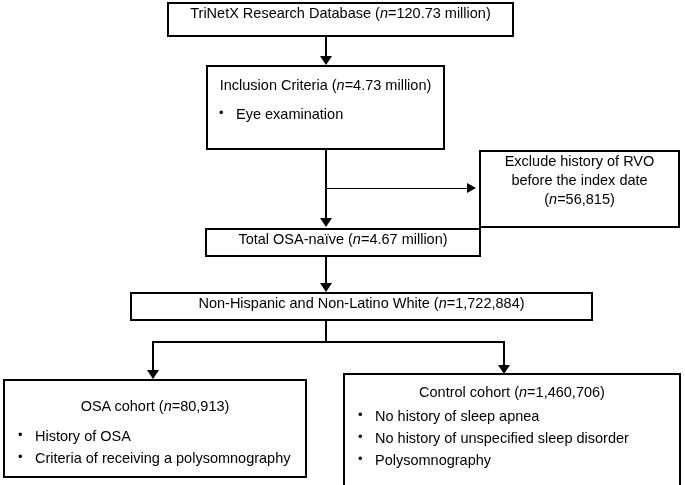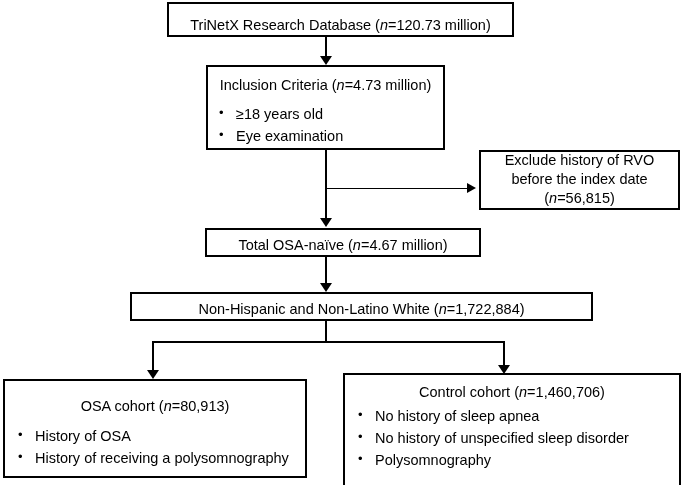--- a/index.html
+++ b/index.html
@@ -16,21 +16,21 @@
     color: #000000;
     overflow: hidden;
   }
   .box {
     position: absolute;
     box-sizing: border-box;
     border: 2.5px solid #000000;
     background: #ffffff;
     display: flex;
     flex-direction: column;
-    justify-content: flex-end;
+    justify-content: flex-start;
   }
   .box-title {
     text-align: center;
     font-size: 14.5px;
     line-height: 1.32;
     white-space: nowrap;
   }
   .box-title.multi { white-space: normal; }
   .bullets {
     list-style: none;
@@ -90,32 +90,31 @@
   <div class="box" style="left:167px; top:2px; width:347px; height:35px;">
     <div class="box-title"><span>TriNetX Research Database (</span><span class="it">n</span><span>=120.73 million)</span></div>
   </div>
 
   <div class="vline" style="left:325px; top:37px; height:20px;"></div>
   <div class="arrow-down" style="left:320px; top:56px;"></div>
 
   <div class="box" style="left:206px; top:65px; width:239px; height:85px; justify-content:flex-start; padding-top:9px;">
     <div class="box-title"><span>Inclusion Criteria (</span><span class="it">n</span><span>=4.73 million)</span></div>
     <ul class="bullets" style="margin-top:9px; padding-left:6px;">
-      <li>≥18 years old</li>
       <li>Eye examination</li>
     </ul>
   </div>
 
   <div class="vline" style="left:325px; top:150px; height:68px;"></div>
   <div class="arrow-down" style="left:320px; top:218px;"></div>
 
   <div class="hline thin" style="left:326px; top:188px; width:142px;"></div>
   <div class="arrow-right" style="left:467px; top:183px;"></div>
 
-  <div class="box" style="left:479px; top:150px; width:201px; height:60px;">
+  <div class="box" style="left:479px; top:150px; width:201px; height:78px;">
     <div class="box-title multi">
       <span>Exclude history of RVO</span><br>
       <span>before the index date</span><br>
       <span>(</span><span class="it">n</span><span>=56,815)</span>
     </div>
   </div>
 
   <div class="box" style="left:205px; top:228px; width:276px; height:29px;">
     <div class="box-title"><span>Total OSA-naïve (</span><span class="it">n</span><span>=4.67 million)</span></div>
   </div>
@@ -131,21 +130,21 @@
   <div class="hline" style="left:152px; top:341px; width:353px;"></div>
   <div class="vline" style="left:152px; top:341px; height:30px;"></div>
   <div class="arrow-down" style="left:147px; top:370px;"></div>
   <div class="vline" style="left:503px; top:341px; height:25px;"></div>
   <div class="arrow-down" style="left:498px; top:365px;"></div>
 
   <div class="box" style="left:3px; top:379px; width:304px; height:99px; justify-content:center; padding-top:9px;">
     <div class="box-title"><span>OSA cohort (</span><span class="it">n</span><span>=80,913)</span></div>
     <ul class="bullets" style="margin-top:10px; padding-left:8px;">
       <li>History of OSA</li>
-      <li>History of receiving a polysomnography</li>
+      <li>Criteria of receiving a polysomnography</li>
     </ul>
   </div>
 
   <div class="box" style="left:343px; top:373px; width:338px; height:132px; justify-content:flex-start; padding-top:8px;">
     <div class="box-title"><span>Control cohort (</span><span class="it">n</span><span>=1,460,706)</span></div>
     <ul class="bullets" style="margin-top:4px; padding-left:8px;">
       <li>No history of sleep apnea</li>
       <li>No history of unspecified sleep disorder</li>
       <li>Polysomnography</li>
     </ul>

